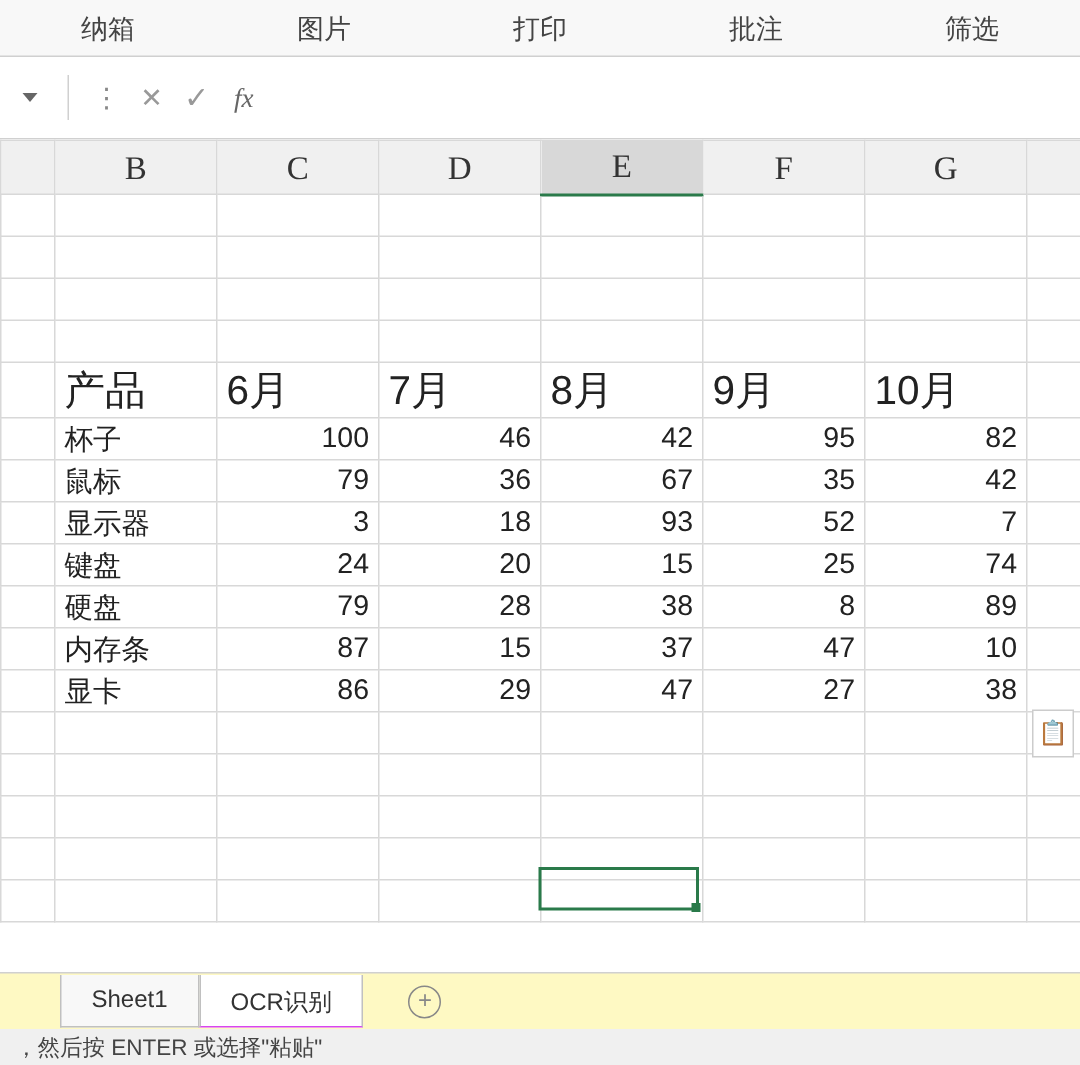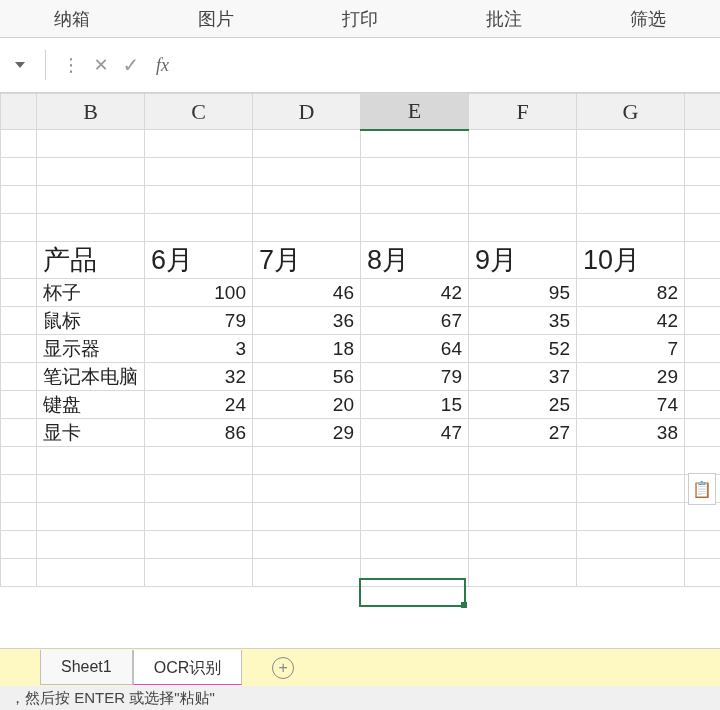--- a/index.html
+++ b/index.html
@@ -301,47 +301,57 @@
           <td class="num">67</td>
           <td class="num">35</td>
           <td class="num">42</td>
           <td></td>
         </tr>
         <tr>
           <td></td>
           <td class="text">显示器</td>
           <td class="num">3</td>
           <td class="num">18</td>
-          <td class="num">64</td>
+          <td class="num">93</td>
           <td class="num">52</td>
           <td class="num">7</td>
-          <td></td>
-        </tr>
-        <tr>
-          <td></td>
-          <td class="text">笔记本电脑</td>
-          <td class="num">32</td>
-          <td class="num">56</td>
-          <td class="num">79</td>
-          <td class="num">37</td>
-          <td class="num">29</td>
           <td></td>
         </tr>
         <tr>
           <td></td>
           <td class="text">键盘</td>
           <td class="num">24</td>
           <td class="num">20</td>
           <td class="num">15</td>
           <td class="num">25</td>
           <td class="num">74</td>
           <td></td>
         </tr>
         <tr>
           <td></td>
+          <td class="text">硬盘</td>
+          <td class="num">79</td>
+          <td class="num">28</td>
+          <td class="num">38</td>
+          <td class="num">8</td>
+          <td class="num">89</td>
+          <td></td>
+        </tr>
+        <tr>
+          <td></td>
+          <td class="text">内存条</td>
+          <td class="num">87</td>
+          <td class="num">15</td>
+          <td class="num">37</td>
+          <td class="num">47</td>
+          <td class="num">10</td>
+          <td></td>
+        </tr>
+        <tr>
+          <td></td>
           <td class="text">显卡</td>
           <td class="num">86</td>
           <td class="num">29</td>
           <td class="num">47</td>
           <td class="num">27</td>
           <td class="num">38</td>
           <td></td>
         </tr>
         <tr>
           <td></td>

